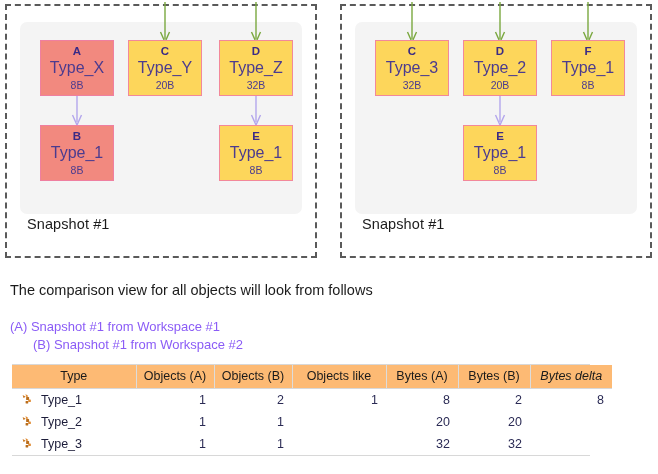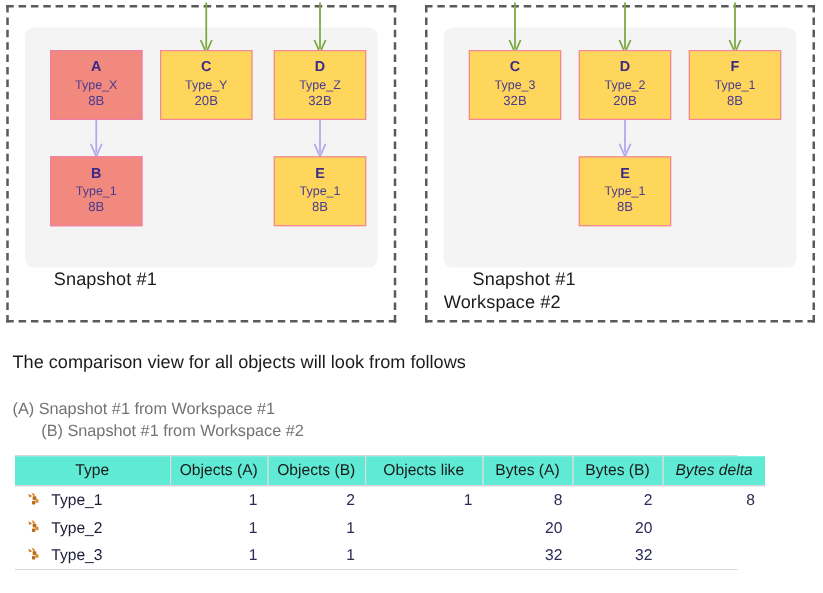--- a/index.html
+++ b/index.html
@@ -30,21 +30,20 @@
     box-sizing:border-box;
   }
   .snapshot-label{
     position:absolute;
     left:20px;
     bottom:24px;
     font-size:14.5px;
     color:#1b1b1b;
     letter-spacing:.1px;
     white-space:nowrap;
-    margin-left:16px;
   }
   .workspace-label{
     position:absolute;
     left:13px;
     bottom:6px;
     font-size:14.5px;
     color:#1b1b1b;
     letter-spacing:.1px;
     white-space:nowrap;
   }
@@ -58,40 +57,40 @@
     display:flex;
     flex-direction:column;
     align-items:center;
     justify-content:center;
     line-height:1.18;
     color:#3b2a7a;
   }
   .node.yellow{background:#fdd65b;border-color:#f2889a;}
   .node.red{background:#f2897f;border-color:#ef7fa0;}
   .node .n-name{font-size:11.5px;font-weight:bold;color:#3a2a86;}
-  .node .n-type{font-size:10px;color:#4b3b8f;margin-top:1px;}
+  .node .n-type{font-size:16px;color:#4b3b8f;margin-top:1px;}
   .node .n-size{font-size:10.5px;color:#4b3b8f;margin-top:1px;}
 
   
   .arrow{position:absolute;}
   .arrow svg{display:block;overflow:visible;}
 
   
   .prose-main{
     position:absolute;
     left:10px;top:282px;
     font-size:14.5px;
     color:#1b1b1b;
     white-space:nowrap;
   }
   .prose-sub{
     position:absolute;
     left:10px;
     font-size:13px;
-    color:#737373;
+    color:#8b5cf6;
     white-space:nowrap;
   }
   #proseA{top:319px;}
   #proseB{top:337px;margin-left:23px;}
 
   
   .cmp-table-wrap{
     position:absolute;
     left:12px;top:364px;
     width:578px;
@@ -107,21 +106,21 @@
     font-size:12.5px;
   }
   table.cmp thead th{
     font-weight:normal;
     color:#1b1b1b;
     font-size:12.5px;
     padding:4px 6px 5px 6px;
     border-right:1px solid #dcdcdc;
     border-bottom:1px solid #d8d8d8;
     text-align:center;
-    background:#5eead4;
+    background:#fdba74;
     box-sizing:border-box;
   }
   table.cmp thead th:last-child{border-right:none;font-style:italic;}
   table.cmp tbody td{
     padding:4px 8px;
     color:#2b2b55;
     font-size:12.5px;
     border:none;
     background:#ffffff;
     box-sizing:border-box;
@@ -247,21 +246,20 @@
     <span class="n-size">8B</span>
   </div>
 
   <div class="node yellow" style="left:121px;top:119px;">
     <span class="n-name">E</span>
     <span class="n-type">Type_1</span>
     <span class="n-size">8B</span>
   </div>
 
   <div class="snapshot-label">Snapshot #1</div>
-  <div class="workspace-label">Workspace #2</div>
 </div>
 
 <div class="prose-main">The comparison view for all objects will look from follows</div>
 <div class="prose-sub" id="proseA">(A) Snapshot #1 from Workspace #1</div>
 <div class="prose-sub" id="proseB">(B) Snapshot #1 from Workspace #2</div>
 
 <div class="cmp-table-wrap">
   <table class="cmp">
     <colgroup>
       <col class="col-type">

